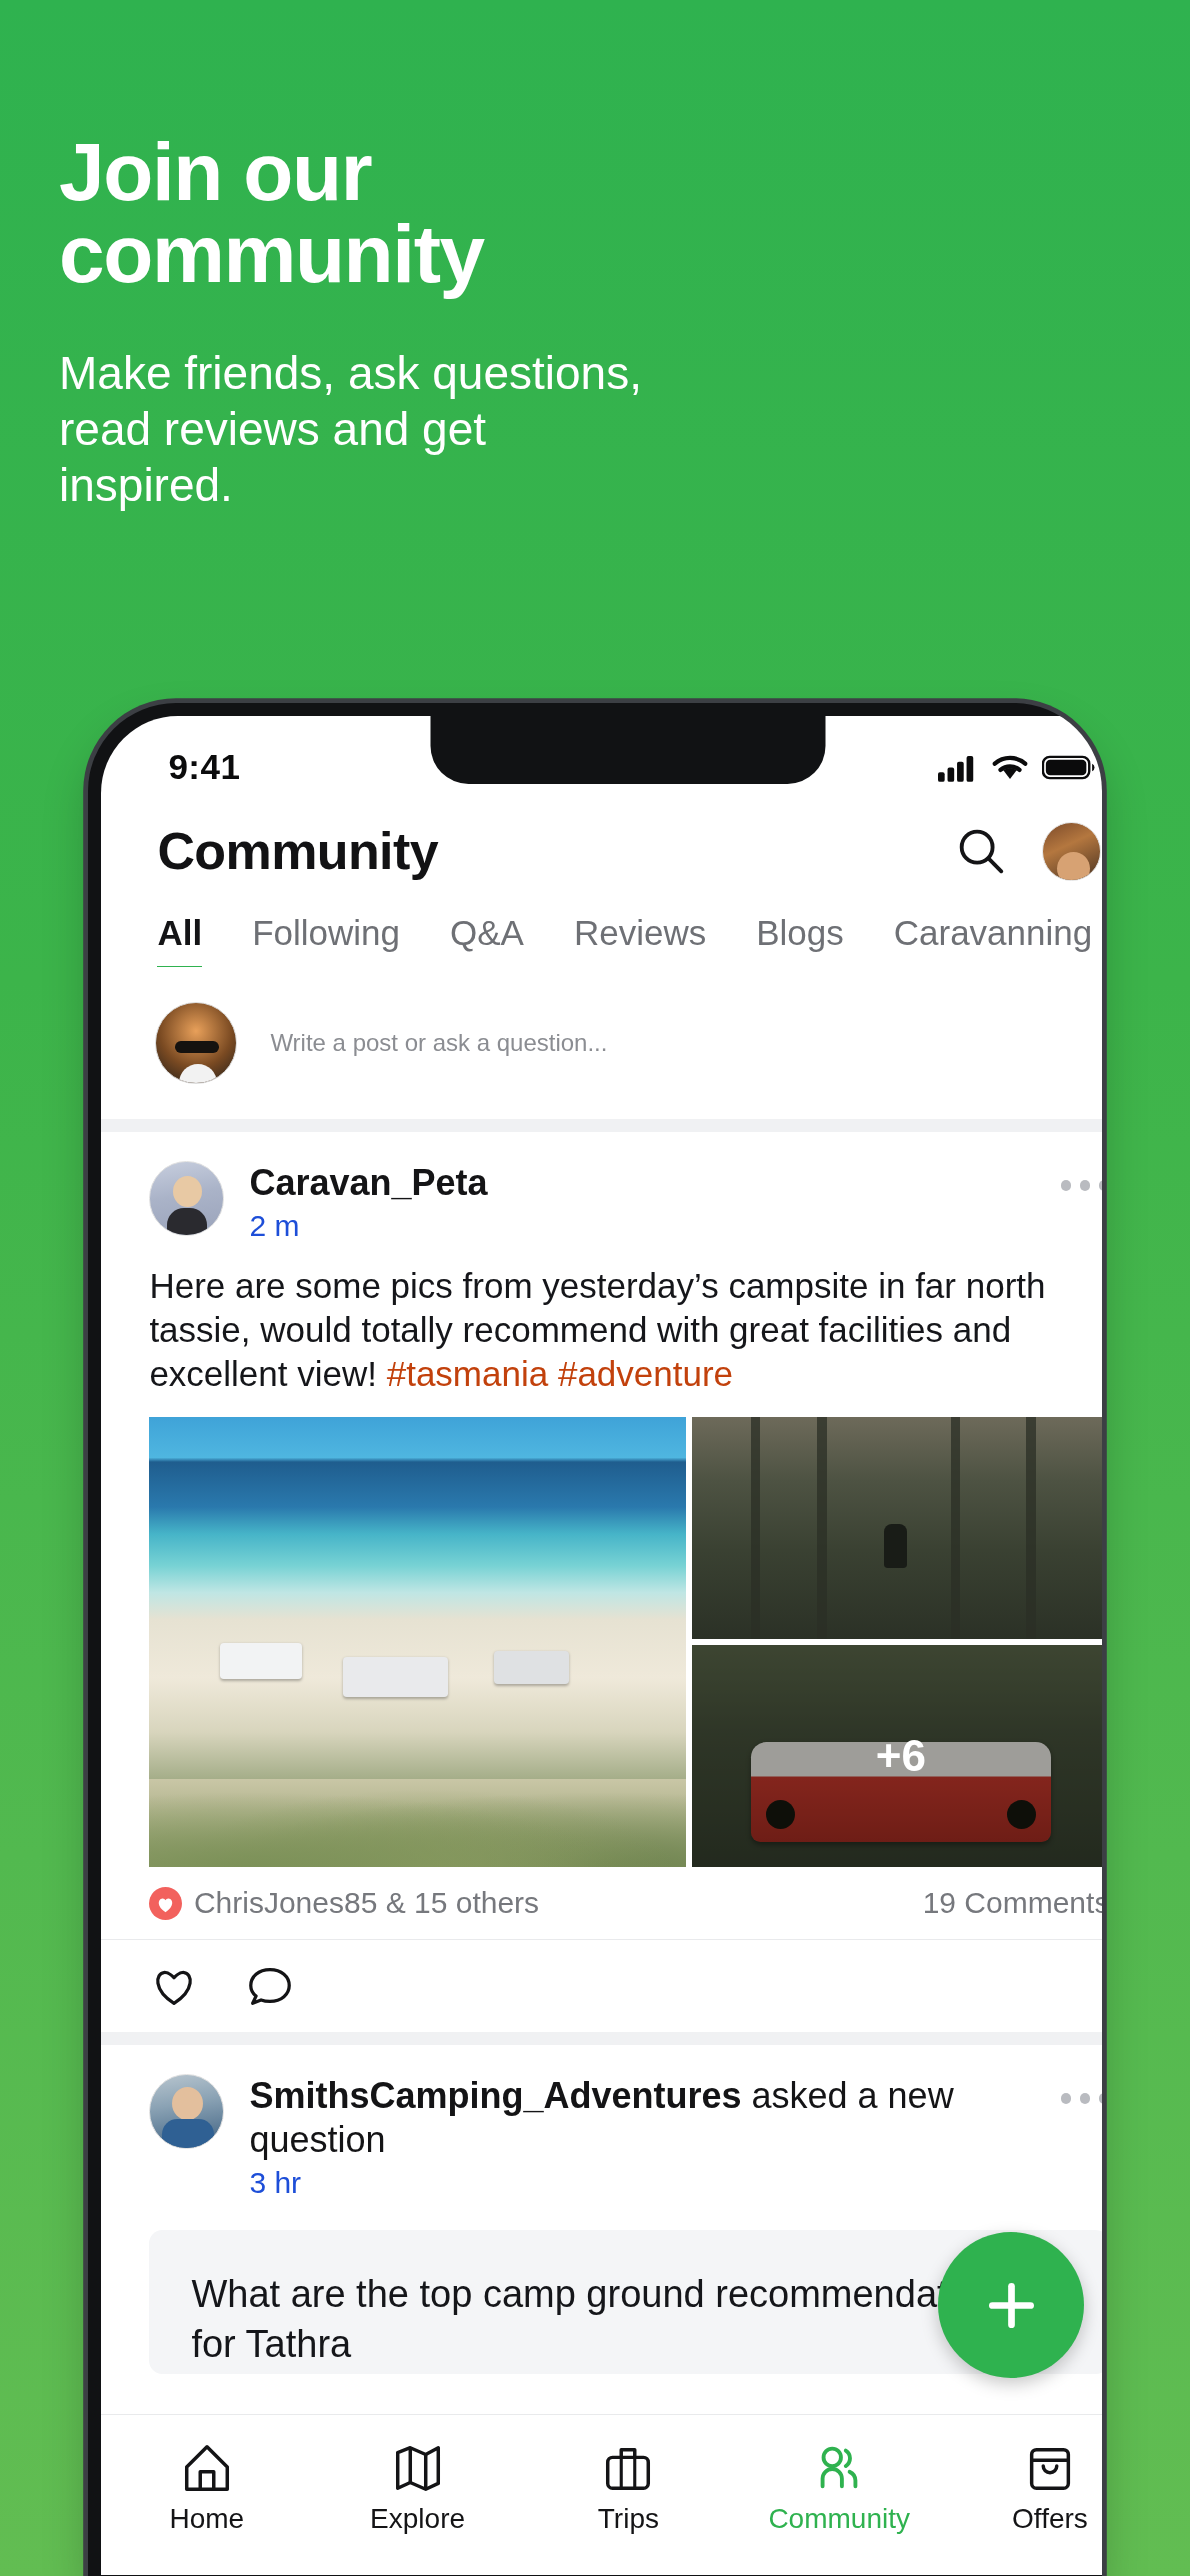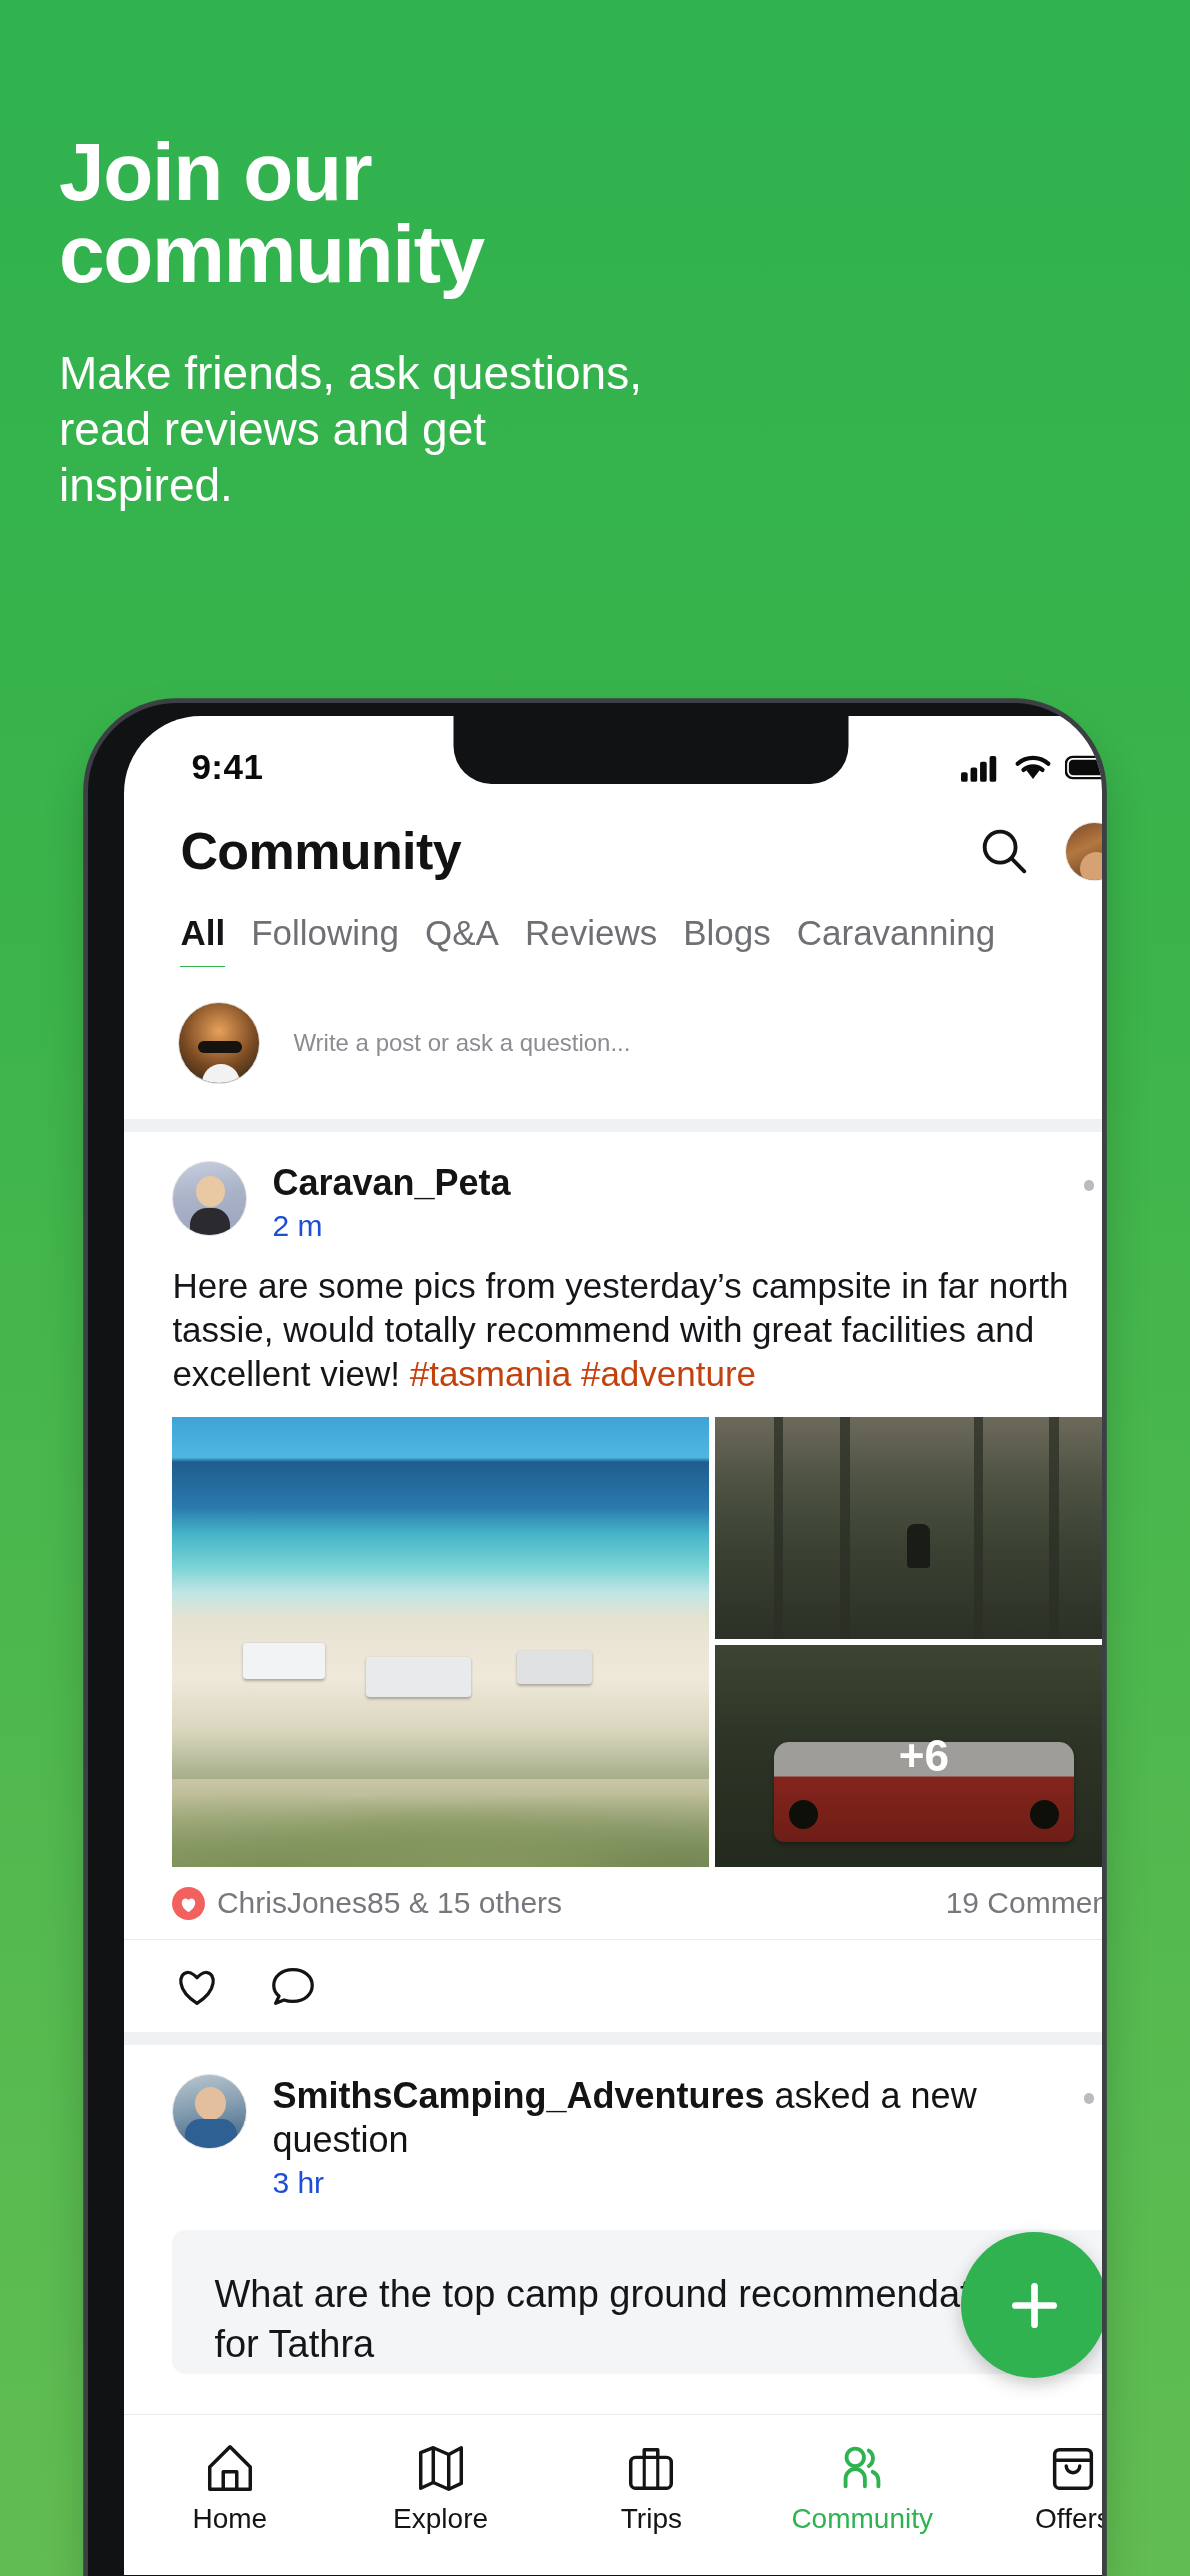--- a/index.html
+++ b/index.html
@@ -43,21 +43,20 @@
     overflow: hidden;
   }
   .phone-screen {
     position: absolute;
     left: 13.4px; top: 13.4px;
     width: 1054px;
     height: 1859px;
     background: #ffffff;
     border-radius: 77px 77px 0 0;
     overflow: hidden;
-    margin-left: 23px;
   }
 
   
   .statusbar {
     position: relative;
     height: 88px;
     display: flex;
     align-items: center;
     justify-content: space-between;
     padding: 13.4px 59px 0 67px;
@@ -87,21 +86,21 @@
     position: relative; overflow: hidden;
   }
   .avatar-header::after {
     content:""; position:absolute; left:13.4px; top:29px; width:33px; height:33px;
     border-radius:50%; background:#d7a273;
   }
 
   
   .tabs {
     display: flex; align-items: flex-end;
-    gap: 26px;
+    gap: 50px;
     padding: 13.4px 0 0 56px;
     border-bottom: 1.9px solid #e6e7e9;
     white-space: nowrap;
     overflow: hidden;
     height: 81px;
   }
   .tab {
     font-size: 35px; color: #6e7075;
     padding-bottom: 13.4px;
     border-bottom: 5.8px solid transparent;

